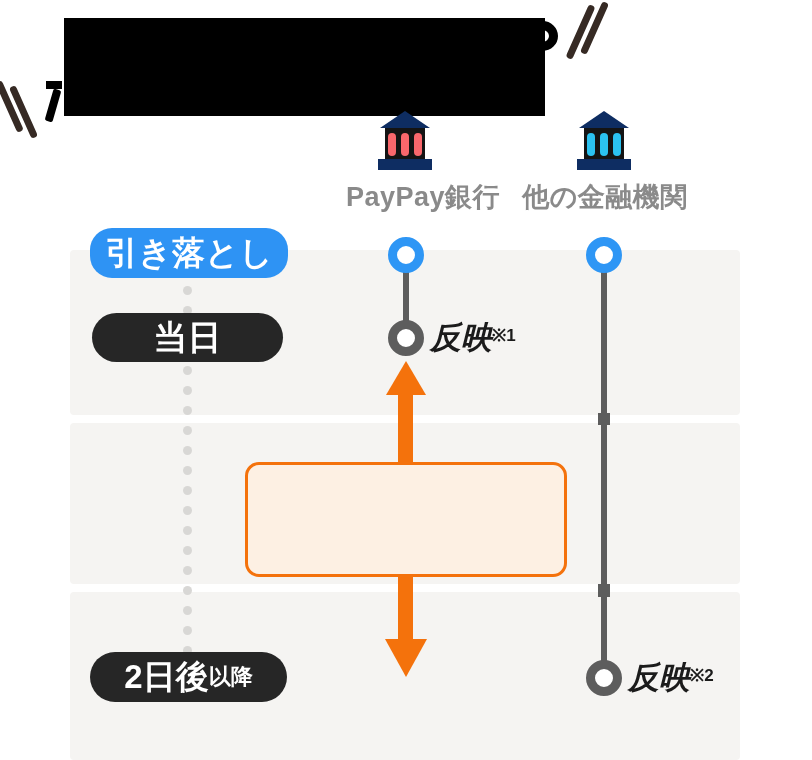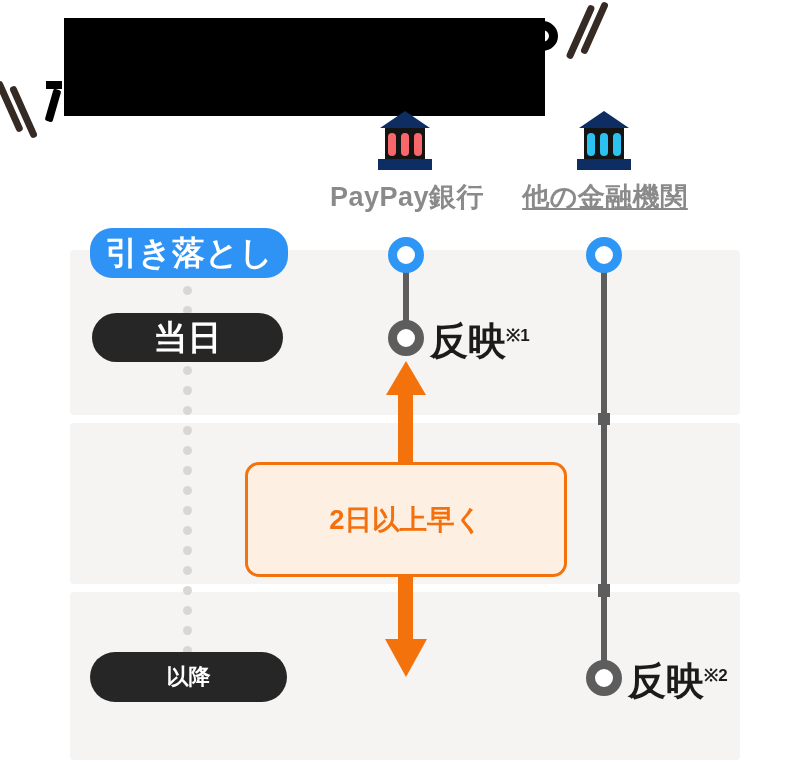--- a/index.html
+++ b/index.html
@@ -26,22 +26,22 @@
     border-left:25px solid transparent;border-right:25px solid transparent;border-bottom:17px solid #0e2d62;}
   .bank-icon .bodyb{position:absolute;left:7px;top:18px;width:40px;height:31px;background:#141414;}
   .bank-icon .col{position:absolute;top:5px;width:8px;height:23px;border-radius:4px;}
   .bank-icon .c1{left:3px;} .bank-icon .c2{left:16px;} .bank-icon .c3{left:29px;}
   .bank-icon .baseb{position:absolute;left:0;top:49px;width:54px;height:11px;background:#0e2d62;}
   .icon-paypay{left:378px;top:110px;}
   .icon-other{left:577px;top:110px;}
   .icon-paypay .col{background:#f9676c;}
   .icon-other .col{background:#2bc2f0;}
   .bank-label{top:179px;width:180px;text-align:center;font-size:27px;font-weight:700;color:#8a8a8a;letter-spacing:0.5px;z-index:3;white-space:nowrap;}
-  .bank-label-1{left:317px;}
-  .bank-label-2{left:515px;text-decoration:underline;}
+  .bank-label-1{left:333px;}
+  .bank-label-2{left:515px;}
 
   
   .band{left:70px;width:670px;background:#f5f4f2;border-radius:4px;z-index:0;}
   .band-1{top:250px;height:165px;}
   .band-2{top:423px;height:161px;}
   .band-3{top:592px;height:168px;}
 
   
   .dots{left:183px;top:286px;width:9px;height:370px;z-index:1;}
   .dots i{position:absolute;left:0;width:9px;height:9px;border-radius:50%;background:#d8d7d5;}
@@ -61,21 +61,21 @@
   .joint-1{left:598px;top:413px;height:12px;}
   .joint-2{left:598px;top:584px;height:13px;}
   .ring{width:36px;height:36px;border-radius:50%;background:#fff;box-sizing:border-box;z-index:3;}
   .ring-blue{border:9px solid #2e96f5;}
   .ring-gray{border:9px solid #5d5d5d;}
   .ring-pp-start{left:388px;top:237px;}
   .ring-pp-reflect{left:388px;top:320px;}
   .ring-ot-start{left:586px;top:237px;}
   .ring-ot-reflect{left:586px;top:660px;}
   .reflect{display:flex;align-items:flex-start;z-index:3;white-space:nowrap;}
-  .reflect .main{font-size:38px;font-weight:800;color:#1b1b1b;line-height:1.1;}
+  .reflect .main{font-size:31px;font-weight:800;color:#1b1b1b;line-height:1.1;font-style:italic;}
   .reflect .note{font-size:17px;font-weight:700;color:#1b1b1b;margin-top:2px;}
   .reflect-1{left:430px;top:321px;}
   .reflect-2{left:628px;top:661px;}
 
   
   .arrow-up-head{left:386px;top:361px;width:0;height:0;z-index:5;
     border-left:20px solid transparent;border-right:20px solid transparent;border-bottom:34px solid #f4720c;}
   .arrow-shaft-1{left:398px;top:394px;width:15px;height:70px;background:#f4720c;z-index:5;}
   .arrow-shaft-2{left:398px;top:574px;width:15px;height:66px;background:#f4720c;z-index:5;}
   .arrow-down-head{left:385px;top:639px;width:0;height:0;z-index:5;
@@ -142,20 +142,21 @@
       <i style="top: 280px;"></i>
       <i style="top: 300px;"></i>
       <i style="top: 320px;"></i>
       <i style="top: 340px;"></i>
       <i style="top: 360px;"></i>
     </div>
 
   <div class="abs pill pill-today">当日</div>
   <div class="abs pill pill-start">引き落とし</div>
   <div class="abs pill pill-later">
+    <span>2日後</span>
       <span class="suffix">以降</span>
   </div>
 
   <div class="abs tline tline-paypay"></div>
   <div class="abs tline tline-other"></div>
   <div class="abs joint joint-1"></div>
   <div class="abs joint joint-2"></div>
   <div class="abs ring ring-blue ring-pp-start"></div>
   <div class="abs ring ring-gray ring-pp-reflect"></div>
   <div class="abs ring ring-blue ring-ot-start"></div>
@@ -168,16 +169,15 @@
   <div class="abs reflect reflect-2">
     <span class="main">反映</span>
     <span class="note">※2</span>
   </div>
 
   <div class="abs arrow-up-head"></div>
   <div class="abs arrow-shaft-1"></div>
   <div class="abs arrow-shaft-2"></div>
   <div class="abs arrow-down-head"></div>
   <div class="abs callout">
-    <div>2日以上早く</div>
   </div>
 
 </div>
 
 </body></html>

